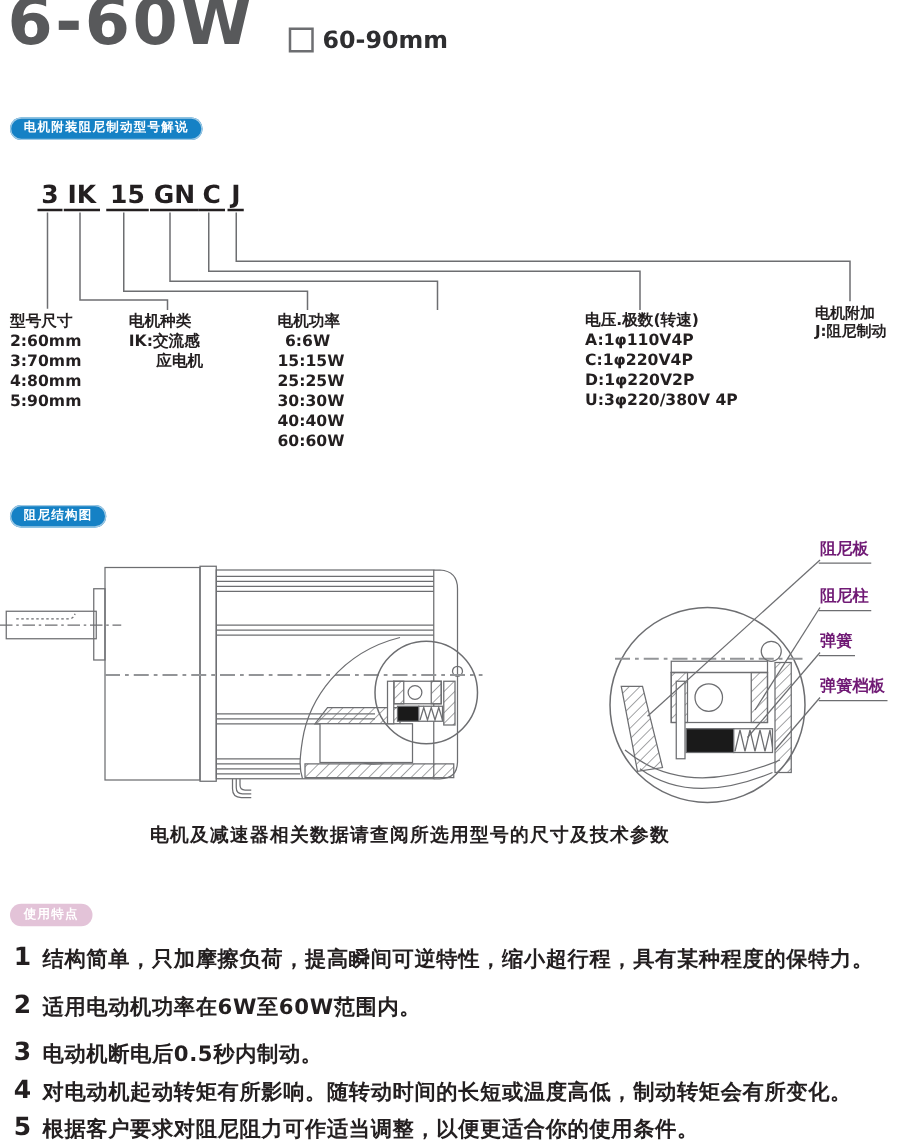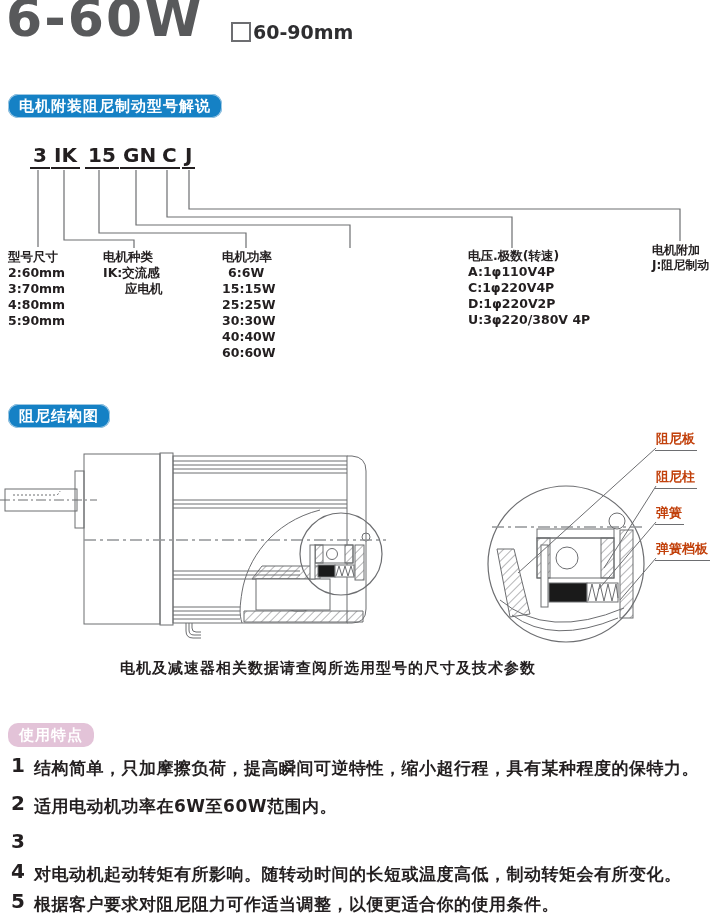--- a/index.html
+++ b/index.html
@@ -2,47 +2,47 @@
 <html><head>
 <meta charset="utf-8">
 <style>
   html,body{margin:0;padding:0;background:#ffffff;}
   .page{position:relative;width:720px;height:917px;background:#fff;overflow:hidden;
         font-family:"DejaVu Sans","Liberation Sans",sans-serif;color:#231F20;}
 
   
   .big-title{position:absolute;left:6px;top:-12px;font-size:52px;font-weight:800;
              color:#58595B;letter-spacing:2px;}
-  .size-range{position:absolute;left:231px;top:21px;display:flex;align-items:center;gap:2px;}
+  .size-range{position:absolute;left:231px;top:21px;display:flex;align-items:center;gap:7px;}
   .size-square{width:16px;height:16px;border:2px solid #6D6E71;background:#fff;}
   .size-text{font-size:19px;font-weight:700;color:#2e2e30;}
 
   
-  .pill{position:absolute;border-radius:10px;color:#fff;font-weight:700;font-size:15px;
+  .pill{position:absolute;border-radius:10px;color:#fff;font-weight:700;font-size:10px;
         padding:3px 11px;letter-spacing:1px;line-height:1.2;}
   .pill-blue{background:#1581C5;box-shadow:0 0 0 1px #9fc9e4 inset;}
   .pill-pink{background:#E3C3D8;box-shadow:0 0 0 1px #f2dfe c inset;}
 
   
   .code-token{position:absolute;top:144px;font-size:20px;font-weight:800;color:#231F20;
               border-bottom:2px solid #231F20;padding:0 3px 1px 3px;line-height:1.1;}
 
   
   .col{position:absolute;font-size:12.5px;font-weight:700;line-height:16px;white-space:nowrap;}
   .col div{white-space:nowrap;font-weight:bold;}
   .col .hdr{font-weight:700;}
   .indent1{padding-left:6px;}
   .indent2{padding-left:22px;}
   .col-light{font-weight:400;font-size:12px;line-height:15px;}
 
   
   .draw{position:absolute;left:0;top:0;width:720px;height:917px;pointer-events:none;}
 
   
-  .part-label{position:absolute;left:655px;font-size:13px;font-weight:700;color:#c2410c;
+  .part-label{position:absolute;left:655px;font-size:13px;font-weight:700;color:#701a75;
               border-bottom:1px solid #6D6E71;padding:0 2px 2px 1px;white-space:nowrap;}
 
   .diagram-caption{position:absolute;left:120px;top:659px;font-size:15px;font-weight:700;
                    letter-spacing:1px;white-space:nowrap;}
 
   
   .feature{position:absolute;left:11px;display:flex;align-items:flex-start;}
   .feature .num{font-size:20px;font-weight:700;width:23px;flex:0 0 23px;line-height:1;}
   .feature .txt{font-size:17px;font-weight:700;letter-spacing:0.5px;padding-top:3px;
                 line-height:1.25;white-space:nowrap;}
@@ -119,20 +119,21 @@
   <div class="feature" style="top:755px;">
     <div class="num">1</div>
     <div class="txt">结构简单，只加摩擦负荷，提高瞬间可逆特性，缩小超行程，具有某种程度的保特力。</div>
   </div>
   <div class="feature" style="top:793px;">
     <div class="num">2</div>
     <div class="txt">适用电动机功率在6W至60W范围内。</div>
   </div>
   <div class="feature" style="top:831px;">
     <div class="num">3</div>
+    <div class="txt">电动机断电后0.5秒内制动。</div>
   </div>
   <div class="feature" style="top:861px;">
     <div class="num">4</div>
     <div class="txt">对电动机起动转矩有所影响。随转动时间的长短或温度高低，制动转矩会有所变化。</div>
   </div>
   <div class="feature" style="top:891px;">
     <div class="num">5</div>
     <div class="txt">根据客户要求对阻尼阻力可作适当调整，以便更适合你的使用条件。</div>
   </div>
 

